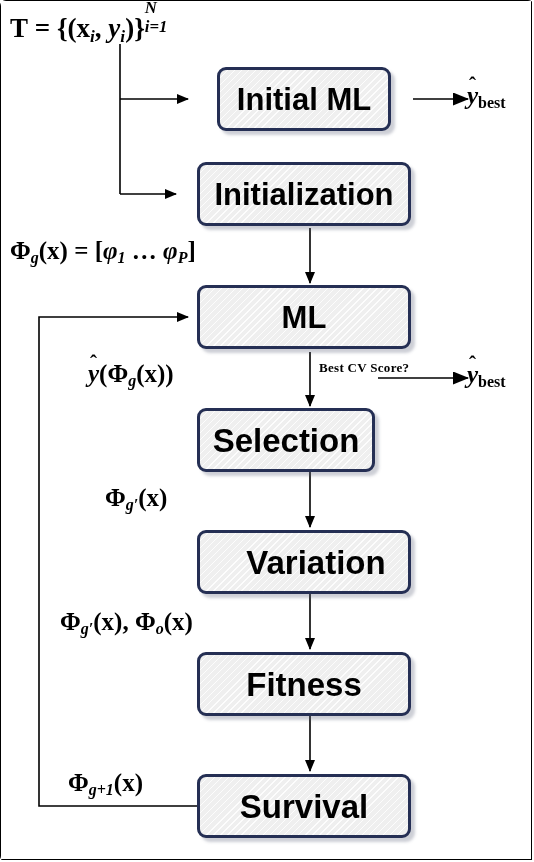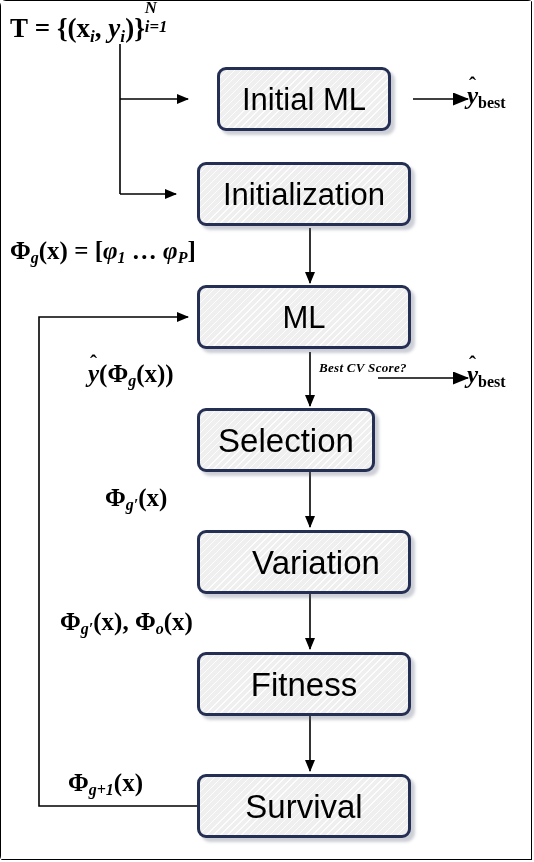--- a/index.html
+++ b/index.html
@@ -45,21 +45,21 @@
         rgba(255,255,255,0.85) 0px,
         rgba(255,255,255,0.85) 1px,
         rgba(0,0,0,0) 1px,
         rgba(0,0,0,0) 5px);
     box-shadow: 4px 4px 3px rgba(90,95,120,0.30);
     display: flex;
     align-items: center;
     justify-content: center;
     color: #000000;
     font-family: "Liberation Sans", sans-serif;
-    font-weight: 400;
+    font-weight: 700;
     line-height: 1;
     user-select: none;
   }
   .node .node-label {
     display: block;
     white-space: nowrap;
   }
 
   
   .math {
@@ -118,21 +118,20 @@
 
   
   .annot {
     position: absolute;
     font-family: "Liberation Serif", serif;
     font-weight: bold;
     color: #000000;
     white-space: nowrap;
     line-height: 1;
     user-select: none;
-    font-style: italic;
   }
 </style>
 </head>
 <body>
 
 <div id="root">
 
   <div id="frame"></div>
 
   <svg id="svg-layer" viewBox="0 0 534 862">

